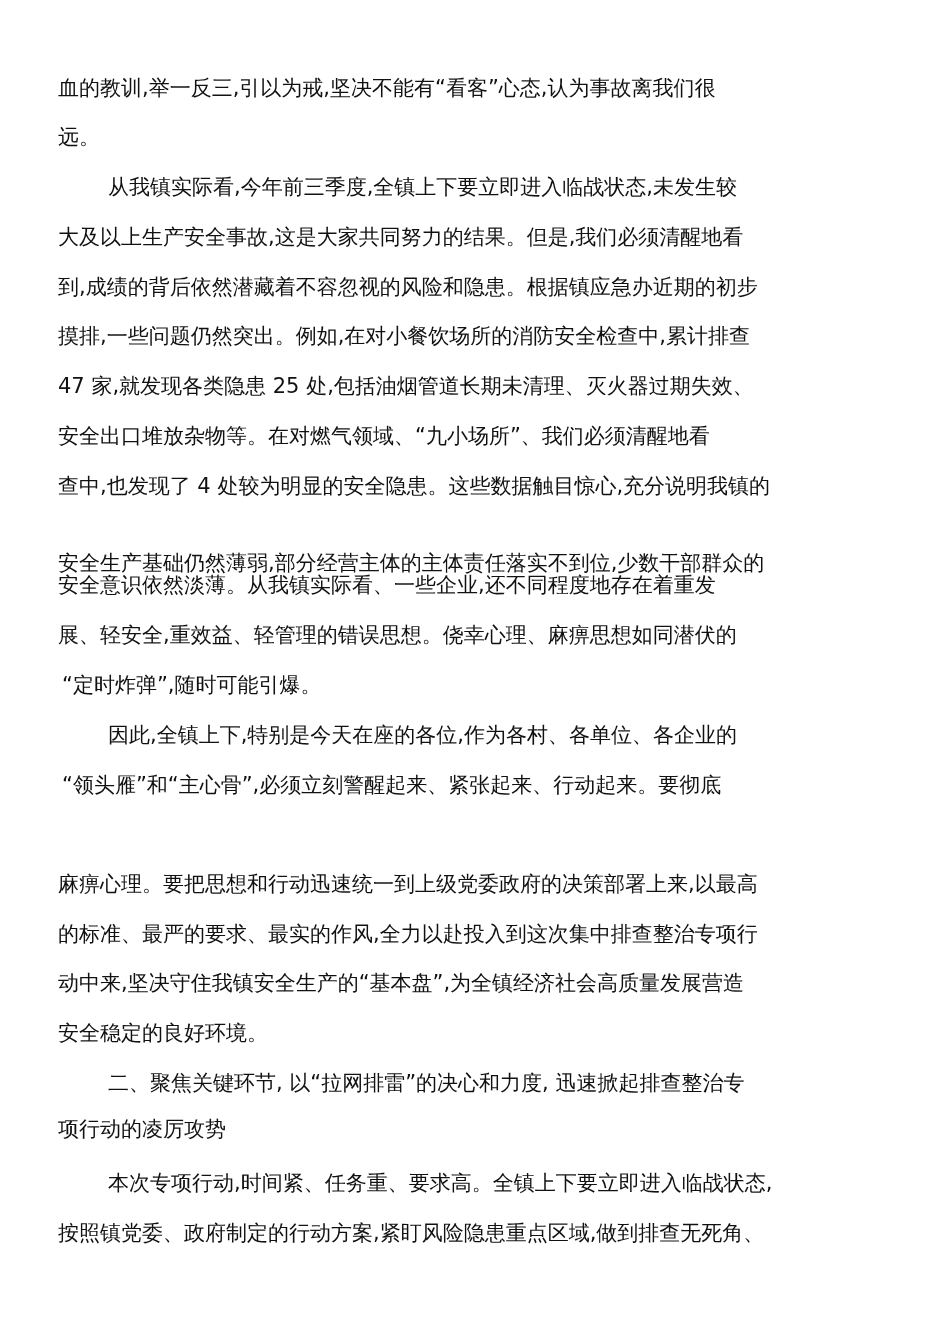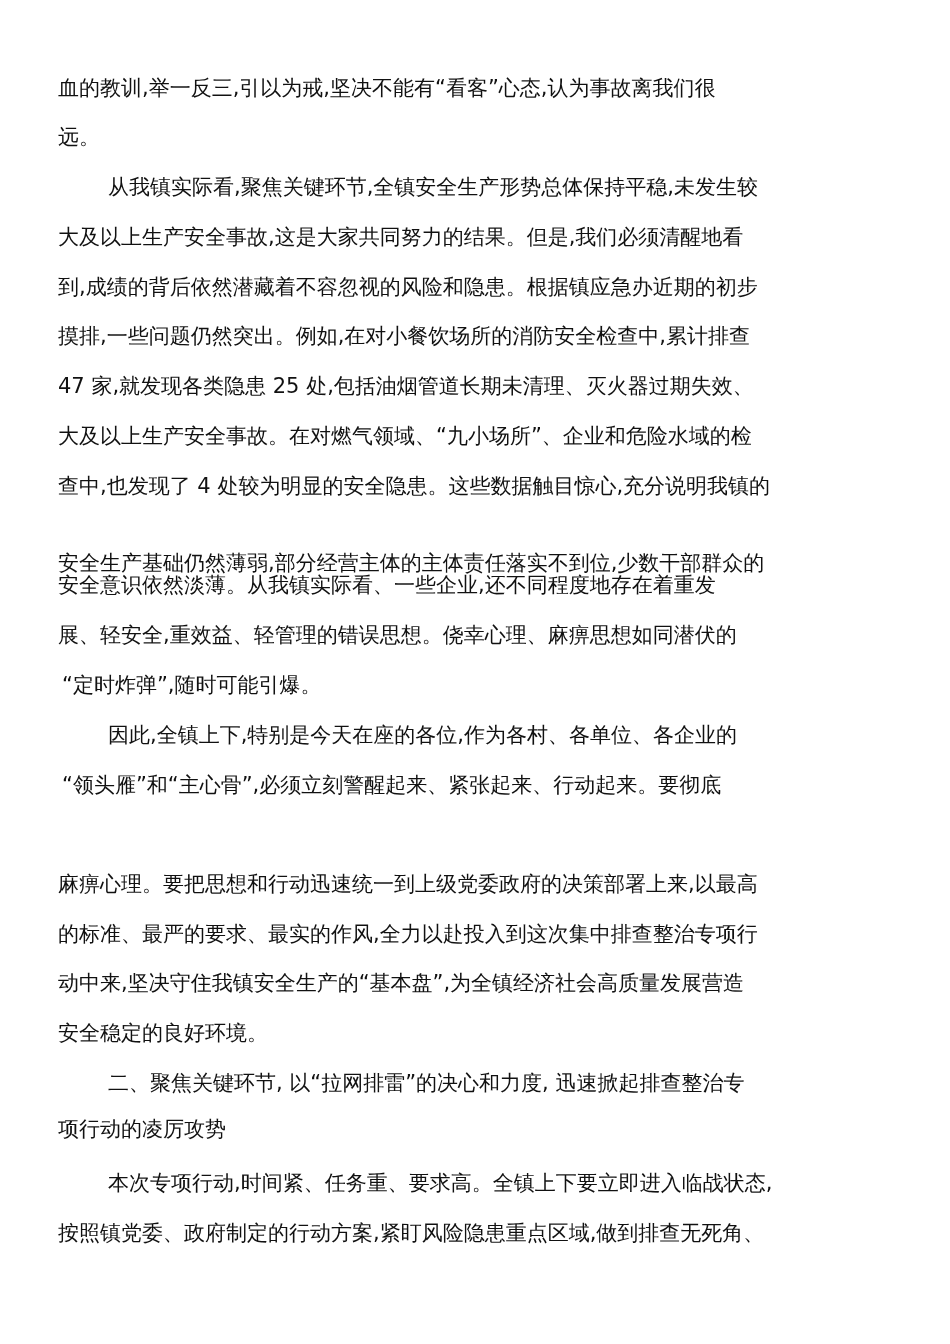--- a/index.html
+++ b/index.html
@@ -36,26 +36,26 @@
   .quote-start { left: 62px; }
 </style>
 </head>
 <body>
 
 <div class="page">
 
   <div class="line" style="top:73px">血的教训,举一反三,引以为戒,坚决不能有“看客”心态,认为事故离我们很</div>
   <div class="line" style="top:122px">远。</div>
 
-  <div class="line indent" style="top:172px">从我镇实际看,聚焦关键环节,全镇安全生产形势总体保持平稳,未发生较</div>
+  <div class="line indent" style="top:172px">从我镇实际看,今年前三季度,全镇上下要立即进入临战状态,未发生较</div>
   <div class="line" style="top:222px">大及以上生产安全事故,这是大家共同努力的结果。但是,我们必须清醒地看</div>
   <div class="line" style="top:272px">到,成绩的背后依然潜藏着不容忽视的风险和隐患。根据镇应急办近期的初步</div>
   <div class="line" style="top:321px">摸排,一些问题仍然突出。例如,在对小餐饮场所的消防安全检查中,累计排查</div>
   <div class="line" style="top:371px">47 家,就发现各类隐患 25 处,包括油烟管道长期未清理、灭火器过期失效、</div>
-  <div class="line" style="top:421px">大及以上生产安全事故。在对燃气领域、“九小场所”、企业和危险水域的检</div>
+  <div class="line" style="top:421px">安全出口堆放杂物等。在对燃气领域、“九小场所”、我们必须清醒地看</div>
   <div class="line" style="top:471px">查中,也发现了 4 处较为明显的安全隐患。这些数据触目惊心,充分说明我镇的</div>
   <div class="line" style="top:548px">安全生产基础仍然薄弱,部分经营主体的主体责任落实不到位,少数干部群众的</div>
   <div class="line" style="top:570px">安全意识依然淡薄。从我镇实际看、一些企业,还不同程度地存在着重发</div>
   <div class="line" style="top:620px">展、轻安全,重效益、轻管理的错误思想。侥幸心理、麻痹思想如同潜伏的</div>
   <div class="line quote-start" style="top:670px">“定时炸弹”,随时可能引爆。</div>
 
   <div class="line indent" style="top:720px">因此,全镇上下,特别是今天在座的各位,作为各村、各单位、各企业的</div>
   <div class="line quote-start" style="top:770px">“领头雁”和“主心骨”,必须立刻警醒起来、紧张起来、行动起来。要彻底</div>
   <div class="line" style="top:869px">麻痹心理。要把思想和行动迅速统一到上级党委政府的决策部署上来,以最高</div>
   <div class="line" style="top:919px">的标准、最严的要求、最实的作风,全力以赴投入到这次集中排查整治专项行</div>

